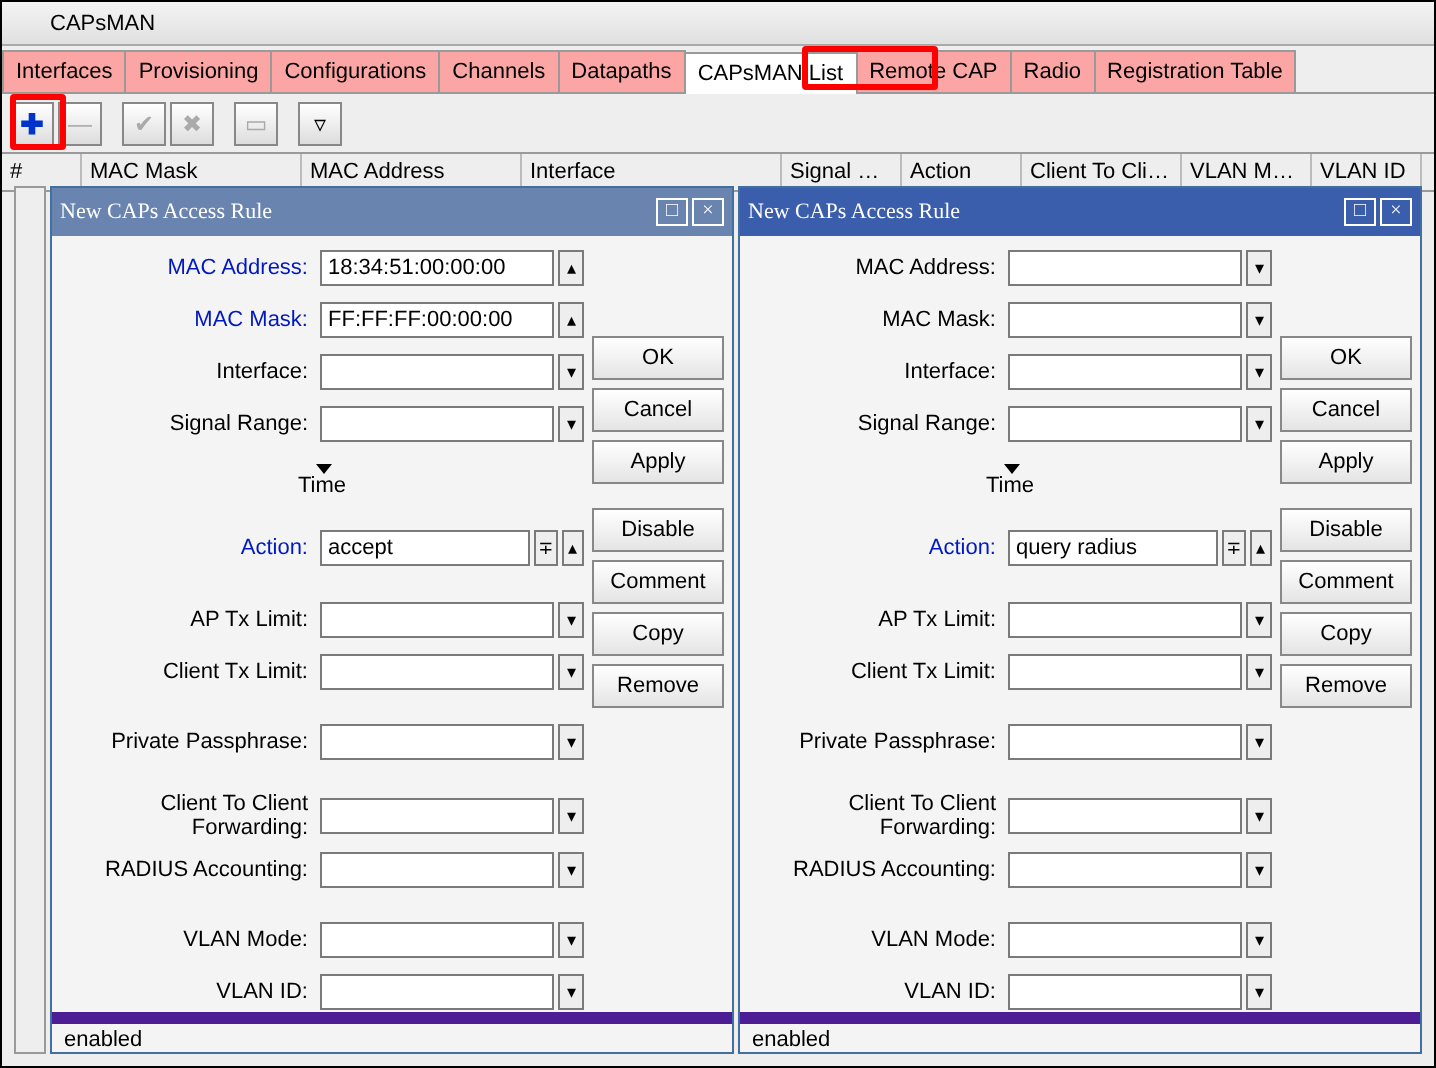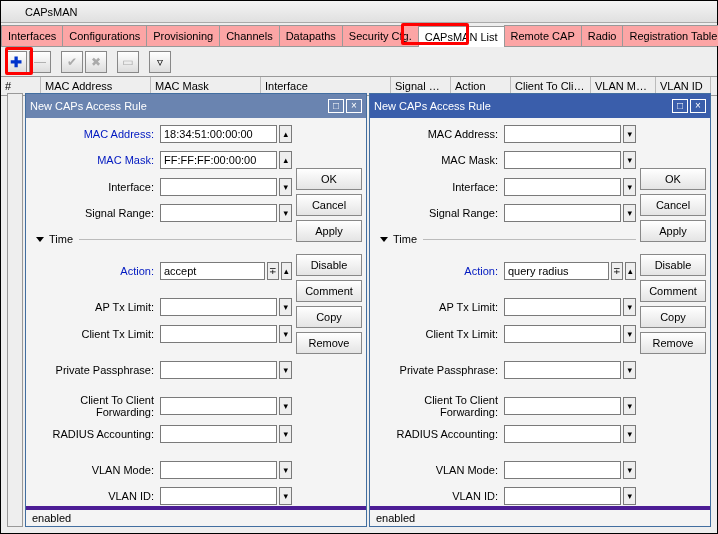--- a/index.html
+++ b/index.html
@@ -13,53 +13,52 @@
   .toolbar { height:30px; display:flex; align-items:center; padding:2px 4px; background:#eee; border-bottom:1px solid #999; gap:2px;}
   .btn-sq { width:22px; height:22px; border:1px solid #888; background:linear-gradient(#fff,#ddd); display:flex; align-items:center; justify-content:center; cursor:pointer; font-size:12px; }
   .btn-sq.disabled { color:#aaa; }
   .add-hl { border:3px solid #ff0000; border-radius:2px; position:absolute; top:46px; left:4px; width:28px; height:28px; pointer-events:none; }
   .plus { color:#0033cc; font-weight:bold; font-size:14px; }
   .grid-head { display:flex; border-bottom:1px solid #999; background:#eee; font-size:11px; }
   .gh { border-right:1px solid #bbb; padding:3px 4px; overflow:hidden; text-overflow:ellipsis; white-space:nowrap; }
   .main-area { display:flex; position:absolute; top:92px; left:6px; right:6px; bottom:6px; gap:2px; }
   .left-strip { width:16px; border:1px solid #999; background:#eee; }
   .dialog { flex:1; border:1px solid #426ea0; background:#f4f4f4; display:flex; flex-direction:column; position:relative; }
-  .dlg-title { height:20px; background:#6a84b0; color:#fff; display:flex; align-items:center; padding:12px 4px; font-size:11px; }
+  .dlg-title { height:20px; background:#6a84b0; color:#fff; display:flex; align-items:center; padding:12px 4px; font-size:11px;font-family:Liberation Serif, serif; }
   .dialog.active .dlg-title { background:#3a5eab; }
   .dlg-title .spacer { flex:1; }
   .dlg-title .wbtn { width:16px; height:14px; border:1px solid #fff; margin-left:2px; text-align:center; line-height:12px; font-size:10px; cursor:pointer; }
   .dlg-body { flex:1; display:flex; padding:6px 4px 0 4px; overflow:hidden; }
   .form-col { flex:1; display:flex; flex-direction:column; gap:6px; padding-right:4px; }
   .btn-col { width:66px; display:flex; flex-direction:column; gap:4px;margin-top:44px; }
   .btn-col button { height:22px; border:1px solid #888; background:linear-gradient(#fff,#e4e4e4); cursor:pointer; font-size:11px; }
   .row { display:flex; align-items:center; height:22px; }
   .row label { width:130px; text-align:right; padding-right:6px; font-size:11px; }
   .row label.blue { color:#0018c0; }
   .row .field { flex:1; display:flex; align-items:center; gap:2px; }
   .row input[type=text] { width:100%; height:18px; border:1px solid #7a7a7a; padding:0 3px; font-size:11px; background:#fff; }
   .arrow { width:14px; height:18px; border:1px solid #7a7a7a; background:#eee; display:flex; align-items:center; justify-content:center; cursor:pointer; font-size:9px; }
-  .section { display:flex; align-items:center; margin:4px 0 0 0; }
+  .section { display:flex; align-items:center; margin:4px 0 0 0;flex-direction:column; }
   .section .tri { width:0;height:0;border-top:5px solid #000;border-left:4px solid transparent;border-right:4px solid transparent; margin:0 5px 0 6px;}
   .section .line { flex:1; height:1px; background:#bbb; margin-left:6px;}
-  .status { height:20px; border-top:4px solid #4c1d95; padding:2px 6px; font-size:11px; background:#f4f4f4; }
+  .status { height:20px; border-top:6px solid #4c1d95; padding:2px 6px; font-size:11px; background:#f4f4f4; }
   .gap { height:4px; }
 </style>
 </head>
 <body>
 
 <div class="outer">
   <div class="titlebar">CAPsMAN</div>
 
   <div class="tabs" id="tabs">
       <div class="tab">Interfaces</div>
+      <div class="tab">Provisioning</div>
       <div class="tab">Configurations</div>
-      <div class="tab">Provisioning</div>
       <div class="tab">Channels</div>
       <div class="tab">Datapaths</div>
-      <div class="tab">Security Cfg.</div>
       <div class="tab active">CAPsMAN List</div>
       <div class="tab">Remote CAP</div>
       <div class="tab">Radio</div>
       <div class="tab">Registration Table</div>
     </div>
   <div class="tab-hl"></div>
 
   <div class="toolbar">
     <div class="btn-sq">
         <span class="plus">✚</span>
@@ -72,22 +71,22 @@
     <div class="btn-sq disabled">▭</div>
     <div style="width:6px"></div>
     <div class="btn-sq">
         <span>▿</span>
       </div>
   </div>
   <div class="add-hl"></div>
 
   <div class="grid-head" id="gridhead">
       <div class="gh" style="width: 40px;">#</div>
+      <div class="gh" style="width: 110px;">MAC Mask</div>
       <div class="gh" style="width: 110px;">MAC Address</div>
-      <div class="gh" style="width: 110px;">MAC Mask</div>
       <div class="gh" style="width: 130px;">Interface</div>
       <div class="gh" style="width: 60px;">Signal Ra...</div>
       <div class="gh" style="width: 60px;">Action</div>
       <div class="gh" style="width: 80px;">Client To Clie...</div>
       <div class="gh" style="width: 65px;">VLAN Mo...</div>
       <div class="gh" style="width: 55px;">VLAN ID</div>
     </div>
 
   <div class="main-area">
     <div class="left-strip"></div>

